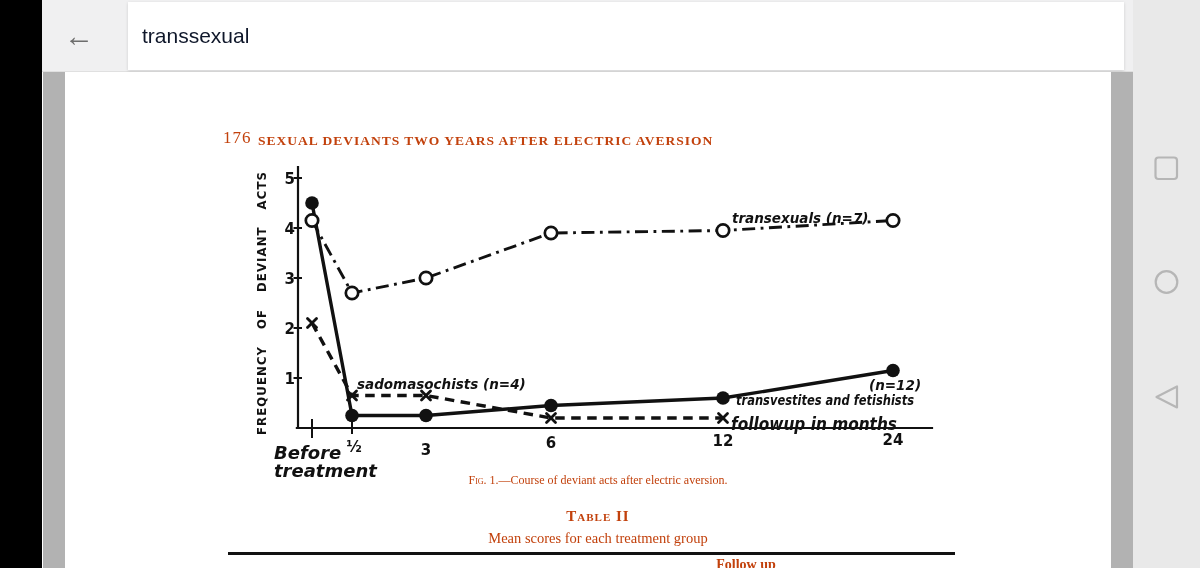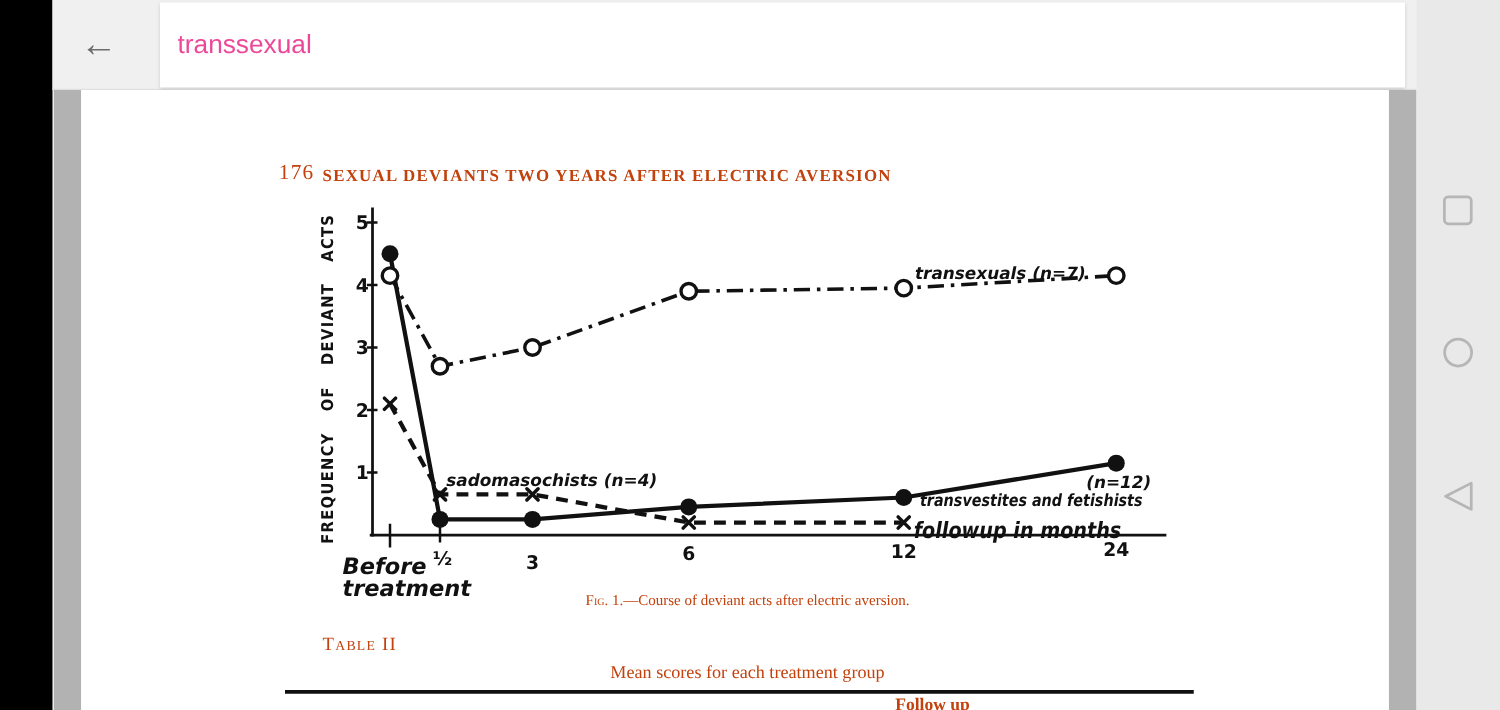--- a/index.html
+++ b/index.html
@@ -8,34 +8,34 @@
     background:#ffffff;font-family:"Liberation Sans",sans-serif;
   }
   .abs{position:absolute;}
   
   .black-strip{left:0;top:0;width:42px;height:568px;background:#000;}
   .toolbar{left:42px;top:0;width:1091px;height:72px;background:#f0f0f1;border-bottom:1px solid #e0e0e0;box-sizing:border-box;}
   .back-btn{left:14px;top:14px;width:46px;height:44px;display:flex;align-items:center;justify-content:center;cursor:pointer;}
   .back-btn span{font-size:30px;color:#6d6d6d;line-height:1;}
   .search-box{left:86px;top:2px;width:996px;height:68px;background:#fff;box-shadow:0 1px 3px rgba(0,0,0,.14);display:flex;align-items:center;}
   .search-box input{border:none;outline:none;background:transparent;font-family:"Liberation Sans",sans-serif;
-    font-size:21px;color:#ec4899;padding:0 0 0 14px;width:960px;}
+    font-size:21px;color:#0f172a;padding:0 0 0 14px;width:960px;}
   .navbar{left:1133px;top:0;width:67px;height:568px;background:#e9e9e9;}
   .navbar svg{display:block;}
   .nav-shape{stroke:#b6b6b6;stroke-width:2.2;fill:none;stroke-linejoin:round;}
   .doc-strip{top:72px;width:22px;height:496px;background:#b2b2b2;}
   
   .page{left:65px;top:72px;width:1046px;height:496px;background:#fff;overflow:hidden;color:#c2410c;}
   .pageno{left:158px;top:56px;font-family:"Liberation Serif",serif;font-size:17px;letter-spacing:1px;}
   .running-title{left:193px;top:61px;width:680px;text-align:left;font-family:"Liberation Serif",serif;
     font-weight:bold;font-size:13.5px;letter-spacing:1px;}
   .fig-caption{left:193px;top:401px;width:680px;text-align:center;font-family:"Liberation Serif",serif;font-size:12px;}
   .sc{font-variant:small-caps;}
-  .table-label{left:193px;top:436px;width:680px;text-align:left;font-family:"Liberation Serif",serif;
-    font-size:15px;font-variant:small-caps;letter-spacing:1px;}
+  .table-label{left:193px;top:436px;width:680px;text-align:center;font-family:"Liberation Serif",serif;
+    font-size:15px;font-variant:small-caps;letter-spacing:1px;font-weight:bold;}
   .table-subtitle{left:193px;top:458px;width:680px;text-align:center;font-family:"Liberation Serif",serif;
     font-size:14.5px;}
   .table-rule{left:163px;top:480px;width:727px;height:2.5px;background:#111;}
   .partial-header{left:601px;top:485px;width:160px;text-align:center;font-family:"Liberation Serif",serif;
     font-weight:bold;font-size:14px;}
   
   #chart{left:185px;top:83px;}
   .axis{stroke:#111;stroke-width:2.2;stroke-linecap:square;fill:none;}
   .axis-tick{stroke:#111;stroke-width:2;fill:none;}
   .line-solid{fill:none;stroke:#111;stroke-width:3.4;stroke-linejoin:round;}

